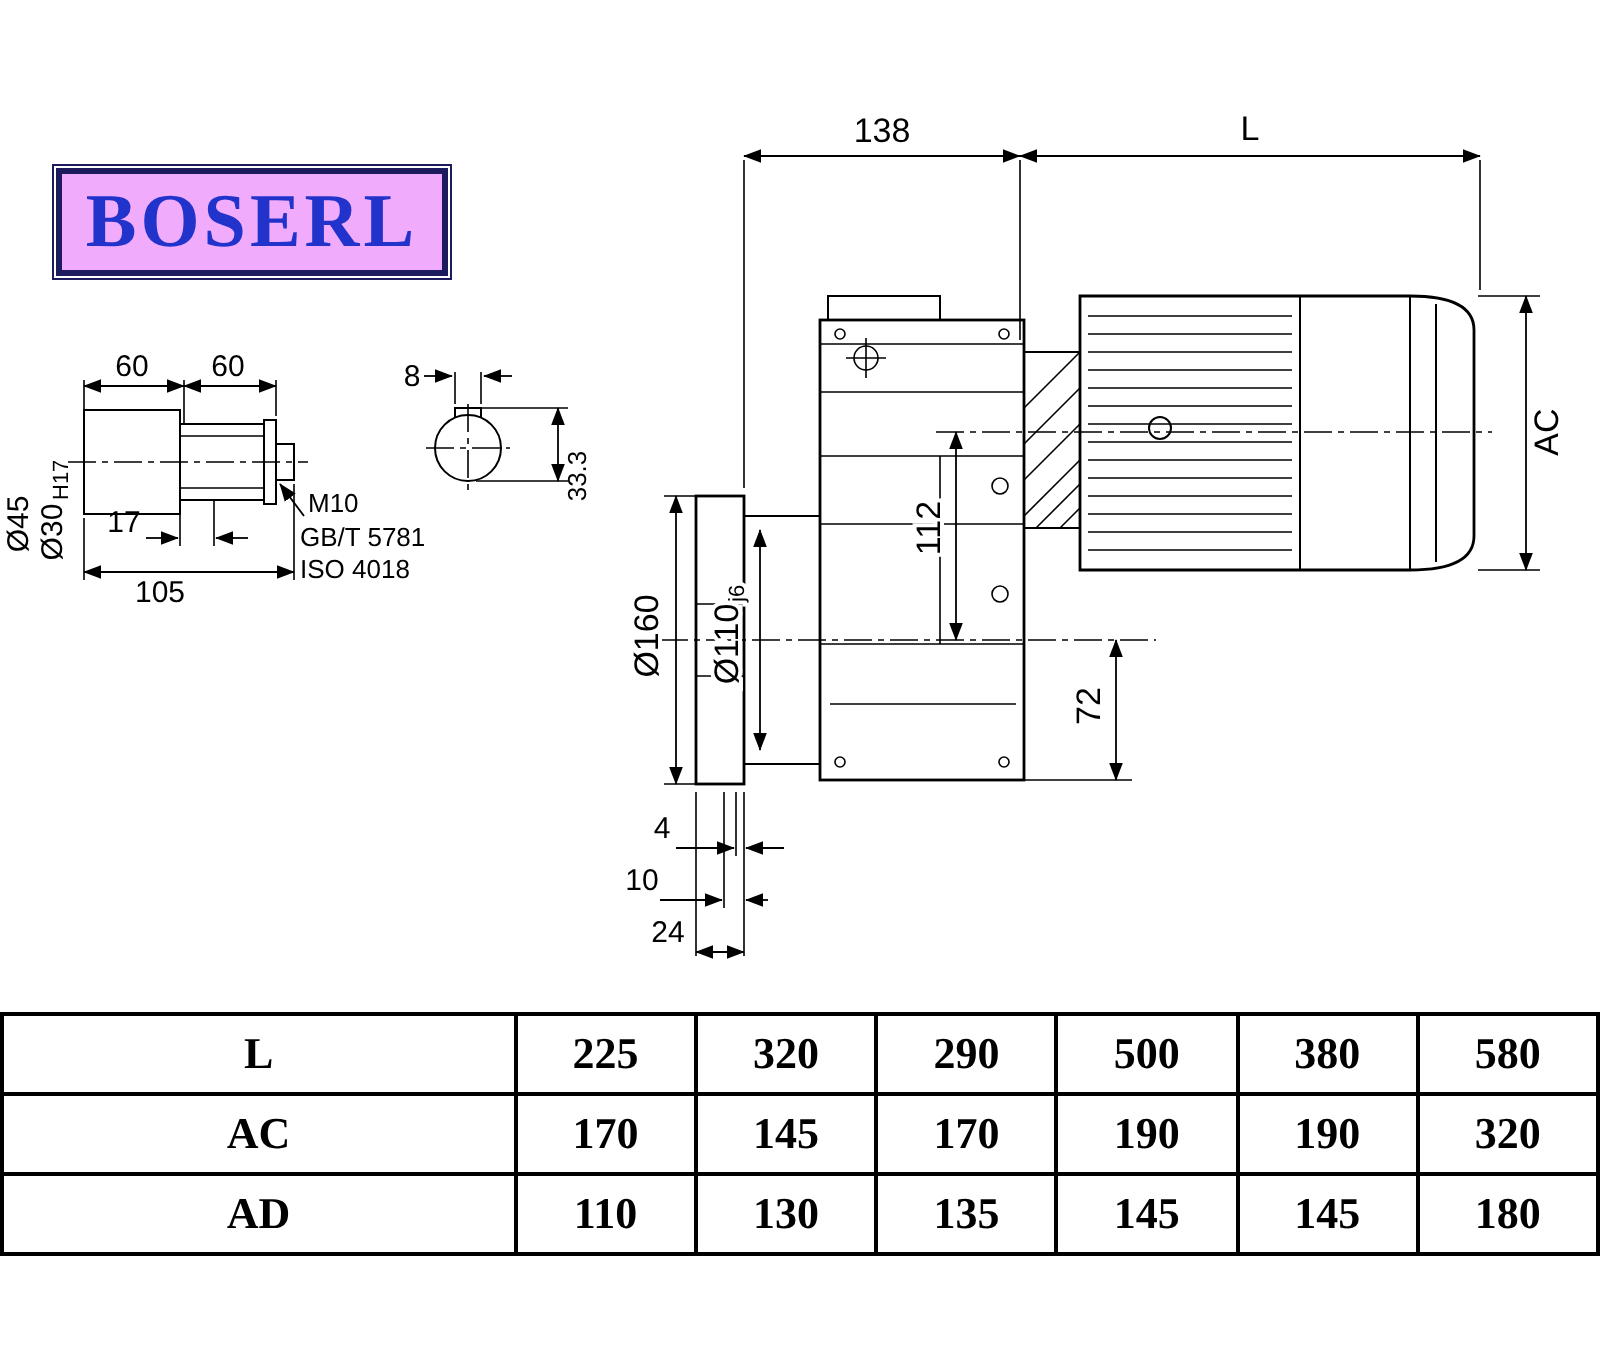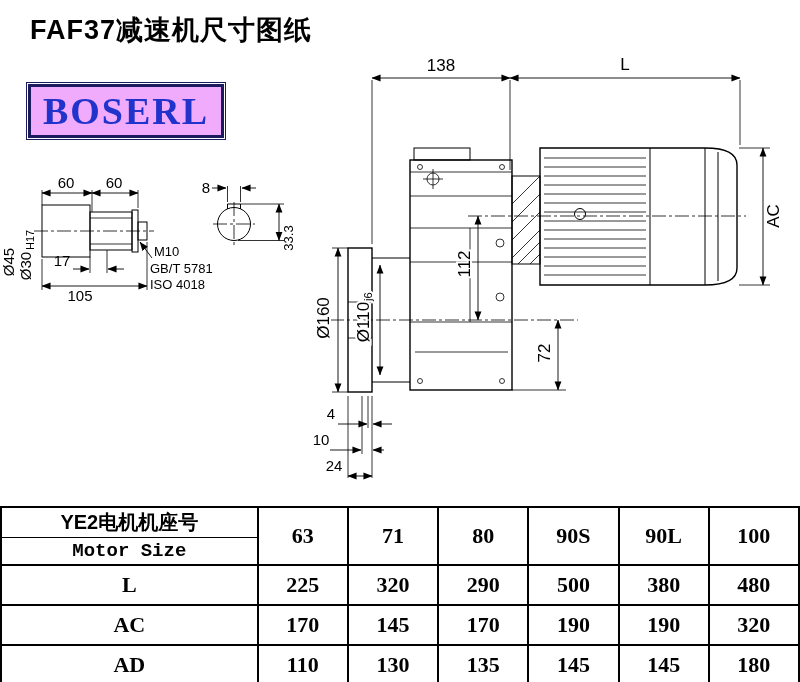--- a/index.html
+++ b/index.html
@@ -32,21 +32,20 @@
   .hline1{border-bottom:1px solid #000;height:29px;display:flex;align-items:center;
           justify-content:center;font-family:"Liberation Sans",sans-serif;font-size:20px;}
   .hline2{height:26px;display:flex;align-items:center;justify-content:center;
           font-family:"Liberation Mono","DejaVu Sans Mono",monospace;font-weight:700;font-size:19px;}
 </style>
 </head>
 <body>
 
 <div class="stage">
 
-  <div class="page-title">FAF37减速机尺寸图纸</div>
 
   <div class="logo-box">
     <span class="logo-text">BOSERL</span>
   </div>
 
   <svg class="drawing" width="800" height="505" viewBox="0 0 800 505">
     <defs>
       <marker id="arw" viewBox="0 0 10 10" refX="9.5" refY="5" markerWidth="10" markerHeight="10" orient="auto-start-reverse">
         <path d="M0,1.2 L10,5 L0,8.8 Z" fill="#000"></path>
       </marker>
@@ -188,39 +187,27 @@
       <col style="width:256px">
         <col style="width:90px">
         <col style="width:90px">
       <col style="width:90px">
         <col style="width:90px">
         <col style="width:90px">
         <col style="width:90px">
     </colgroup>
     <tbody>
       <tr>
-        <th class="hcell">
-          <div class="hline1">YE2电机机座号</div>
-          <div class="hline2">Motor Size</div>
-        </th>
-        <th class="size">63</th>
-        <th class="size">71</th>
-        <th class="size">80</th>
-        <th class="size">90S</th>
-        <th class="size">90L</th>
-        <th class="size">100</th>
-      </tr>
-      <tr>
         <td class="rowlabel">L</td>
         <td class="num">225</td>
         <td class="num">320</td>
         <td class="num">290</td>
         <td class="num">500</td>
         <td class="num">380</td>
-        <td class="num">480</td>
+        <td class="num">580</td>
       </tr>
       <tr>
         <td class="rowlabel">AC</td>
         <td class="num">170</td>
         <td class="num">145</td>
         <td class="num">170</td>
         <td class="num">190</td>
         <td class="num">190</td>
         <td class="num">320</td>
       </tr>

